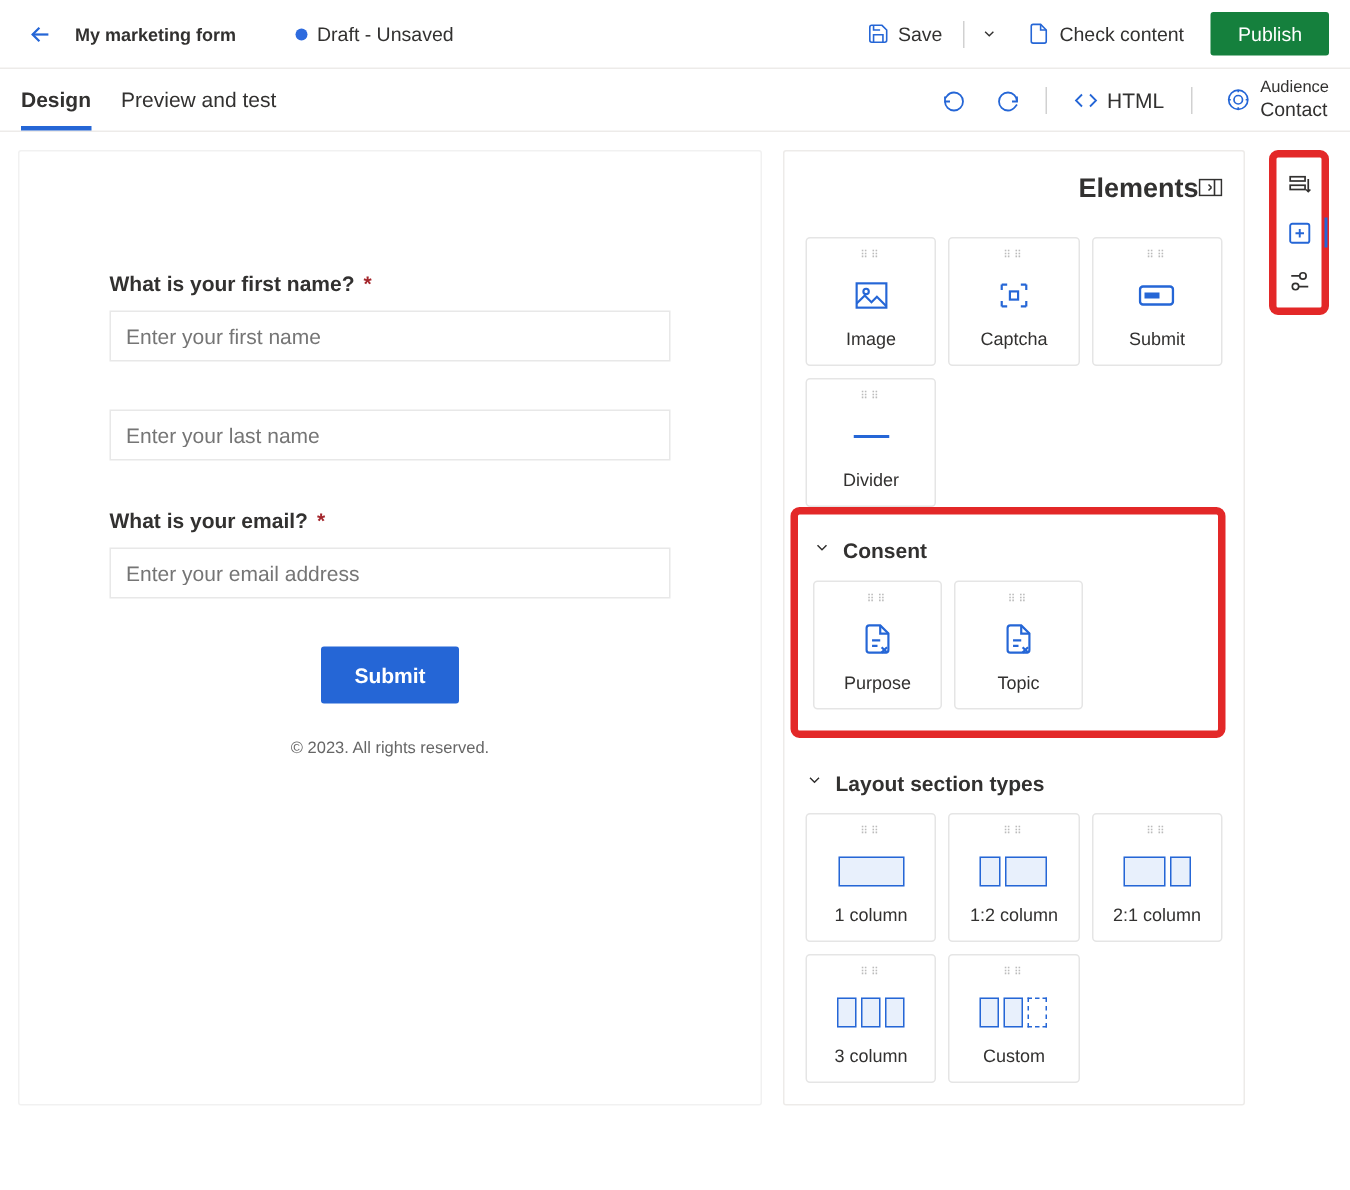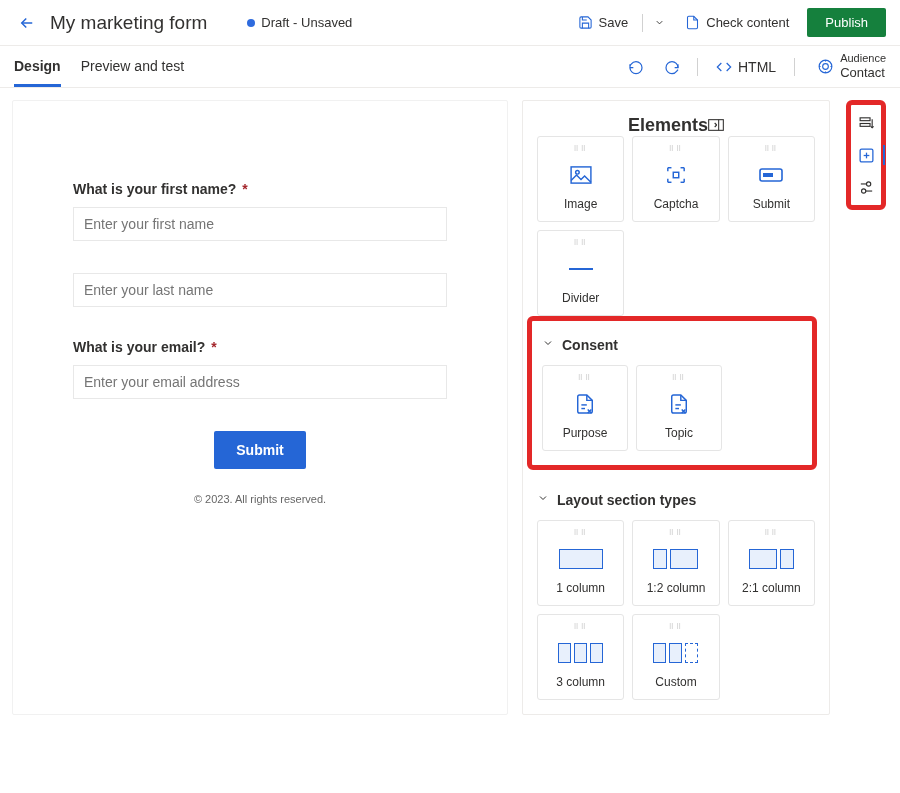--- a/index.html
+++ b/index.html
@@ -1,21 +1,21 @@
 <!DOCTYPE html>
 <html><head>
   <meta charset="utf-8">
   <style>
     * { box-sizing: border-box; margin: 0; padding: 0; }
     body { font-family: 'Segoe UI', -apple-system, sans-serif; font-size: 14px; color: #323130; background: #fff; width: 900px; }
 
     
     .header { display: flex; align-items: center; padding: 8px 14px; border-bottom: 1px solid #edebe9; }
     .back { width: 26px; height: 26px; display: flex; align-items: center; justify-content: center; cursor: pointer; }
-    .page-title { font-size: 19px; font-weight: 400; margin-left: 10px; }
+    .page-title { font-size: 12px; font-weight: 700; margin-left: 10px; }
     .status { display: flex; align-items: center; margin-left: 40px; font-size: 13px; }
     .status-dot { width: 8px; height: 8px; border-radius: 50%; background: #2e6bde; margin-right: 6px; }
     .header-right { margin-left: auto; display: flex; align-items: center; gap: 4px; }
     .tool-btn { display: flex; align-items: center; gap: 6px; padding: 5px 8px; cursor: pointer; font-size: 13px; }
     .tool-divider { width: 1px; height: 18px; background: #d1d1d1; margin: 0 2px; }
     .chev { width:20px; display:flex; justify-content:center; align-items:center; cursor:pointer; }
     .publish { background: #15803d; color: #fff; padding: 7px 18px; cursor: pointer; font-size: 13px; border-radius: 2px; margin-left: 6px; }
 
     
     .secondary { display: flex; align-items: center; border-bottom: 1px solid #edebe9; padding: 0 14px; }
@@ -35,21 +35,21 @@
     .field { margin-bottom: 32px; }
     .field-label { font-weight: 600; font-size: 14px; margin-bottom: 10px; display: block; }
     .req { color: #a4262c; margin-left: 6px; }
     .field-input { width: 100%; border: 1px solid #e8e8e8; padding: 8px 10px; font-size: 14px; background:#fff; color:#666;}
     .submit-row { text-align: center; margin-top:20px; }
     .submit-btn { background: #2566d6; color: #fff; border: none; padding: 11px 22px; font-size: 14px; font-weight:600; cursor: pointer; border-radius:2px;}
     .footer-text { text-align:center; font-size:11px; color:#666; margin-top:24px;}
 
     
     .panel { width: 308px; border:1px solid #edebe9; border-radius:2px; padding: 14px 14px; background:#fff; }
-    .panel-head { display:flex; align-items:center; justify-content:center; }
+    .panel-head { display:flex; align-items:center; justify-content:flex-end; margin-bottom:22px; }
     .panel-title { font-size: 18px; font-weight: 700; }
     .grid3 { display:grid; grid-template-columns: repeat(3, 1fr); gap: 8px; }
     .tile { border:1px solid #e5e5e5; border-radius:3px; height:86px; display:flex; flex-direction:column; align-items:center; justify-content:space-between; padding:8px 4px 10px 4px; cursor:pointer; font-size:12px;}
     .tile .grip { color:#bbb; font-size:7px; letter-spacing:2px; line-height:1; }
     .tile .icon-wrap { height: 34px; display:flex; align-items:center; justify-content:center; }
     .sect-title { display:flex; gap:8px; font-size:14px; font-weight:600; margin:22px 0 12px 0; cursor:pointer;}
     .consent-box { border:5px solid #e32828; border-radius:6px; padding:12px 10px 14px 0; margin-left:-10px; margin-right:-2px; }
     .consent-box .sect-title { margin: 4px 0 12px 10px;}
     .consent-grid { display:grid; grid-template-columns: repeat(2, 86px); gap:8px; margin-left:10px; }
 

